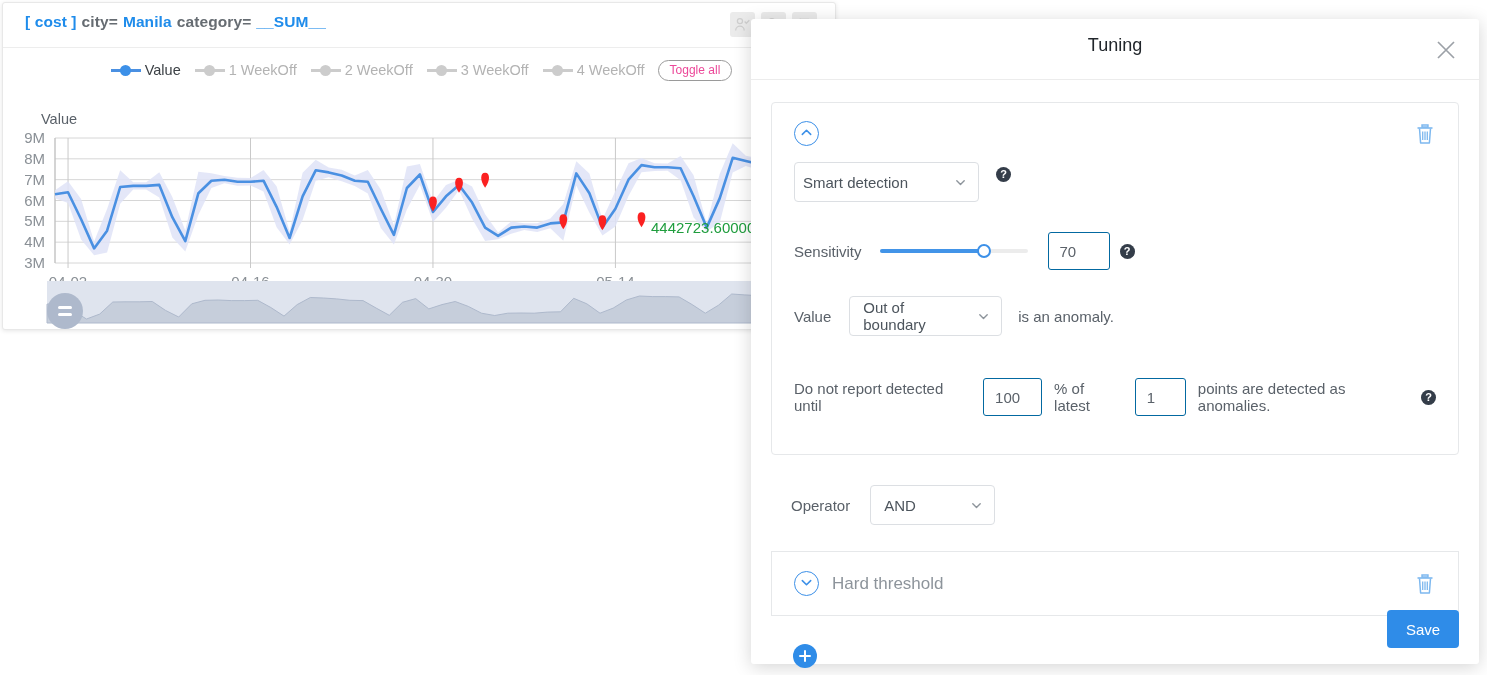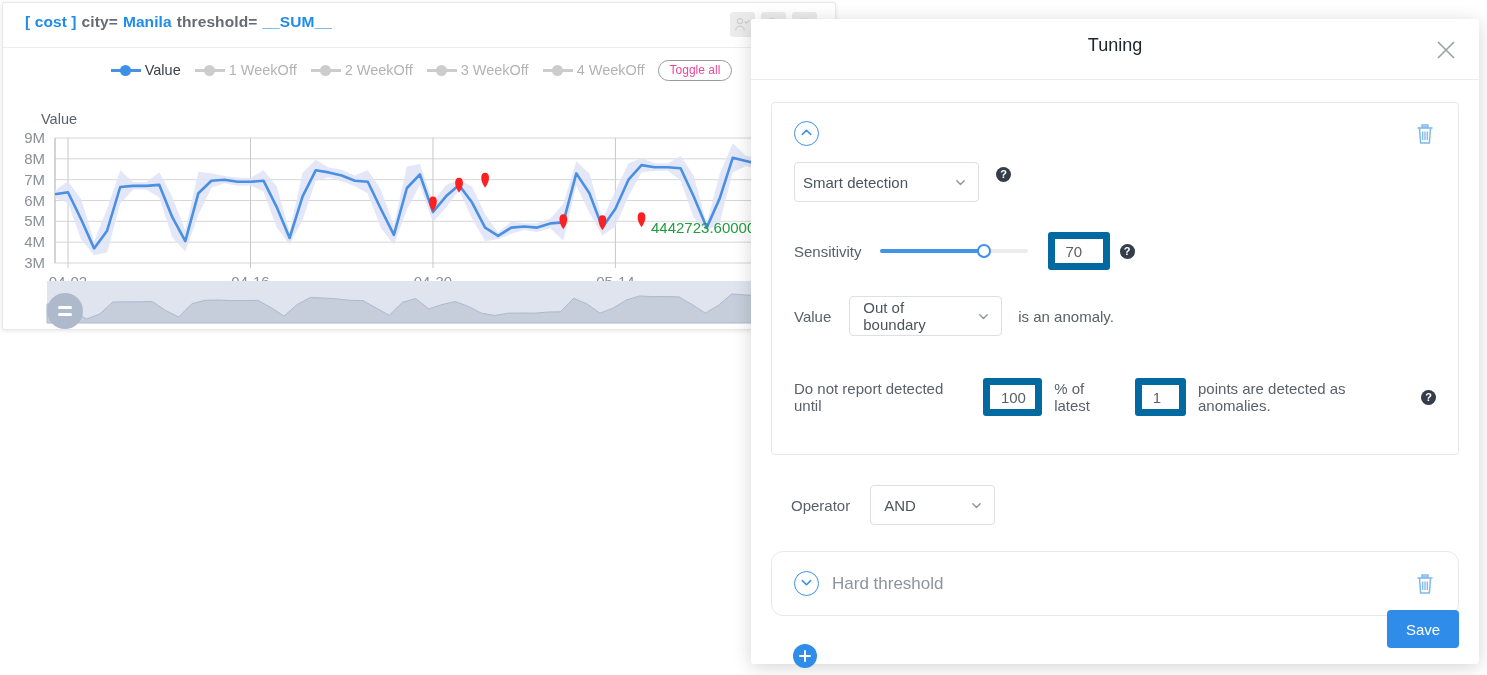--- a/index.html
+++ b/index.html
@@ -292,21 +292,21 @@
     position: absolute;
     top: 2px;
     left: 97px;
     width: 14px; height: 14px;
     border-radius: 50%;
     background: #ffffff;
     border: 2.5px solid #3c90e8;
     box-sizing: border-box;
   }
   .num-input {
-    border: 7px solid #0369a1;
+    border: 1px solid #0369a1;
     border-radius: 3px;
     background: #fff;
     font-size: 15px;
     color: #5a6169;
     height: 38px;
     display: flex;
     align-items: center;
     padding-left: 11px;
     box-sizing: border-box;
   }
@@ -319,21 +319,21 @@
   .until-row { margin-top: 30px; }
   .until-row .n1 { width: 60px; margin: 12px 12px; }
   .until-row .n2 { width: 52px; margin: 0 12px; }
 
   .operator-row { margin-top: 30px; padding-left: 20px; }
   .operator-row .lbl { margin-right: 20px; }
 
   .hard-box {
     margin-top: 26px;
     border: 1px solid #e6e8ea;
-    border-radius: 12px;
+    border-radius: 0;
     height: 65px;
     display: flex;
     align-items: center;
     justify-content: space-between;
     padding: 0 22px;
     box-sizing: border-box;
   }
   .hard-left { display:flex; align-items:center; gap: 13px; }
   .hard-label { font-size: 17px; color: #8d949b; }
 
@@ -369,21 +369,21 @@
 </style>
 </head>
 <body>
 
 <div id="root">
 
   <div class="chart-card">
 
     <div class="chart-header">
       <div class="chart-title">
-        <span class="t-blue">[ cost ]</span><span class="t-sp"></span><span class="t-gray">city=</span><span class="t-sp"></span><span class="t-blue">Manila</span><span class="t-sp"></span><span class="t-gray">threshold=</span><span class="t-sp"></span><span class="t-blue">__SUM__</span>
+        <span class="t-blue">[ cost ]</span><span class="t-sp"></span><span class="t-gray">city=</span><span class="t-sp"></span><span class="t-blue">Manila</span><span class="t-sp"></span><span class="t-gray">category=</span><span class="t-sp"></span><span class="t-blue">__SUM__</span>
       </div>
 
       <div class="hdr-icons">
         <div class="hdr-icon-btn">
           <span>
             <svg width="17" height="17" viewBox="0 0 20 20">
               <circle cx="7" cy="6" r="3" fill="none" stroke="#cfcfcf" stroke-width="1.5"></circle>
               <path d="M2 17c0-3 2.3-5 5-5s5 2 5 5" fill="none" stroke="#cfcfcf" stroke-width="1.5"></path>
               <path d="M12.5 6.5l2 2 3.5-3.5" fill="none" stroke="#cfcfcf" stroke-width="1.5"></path>
             </svg>

